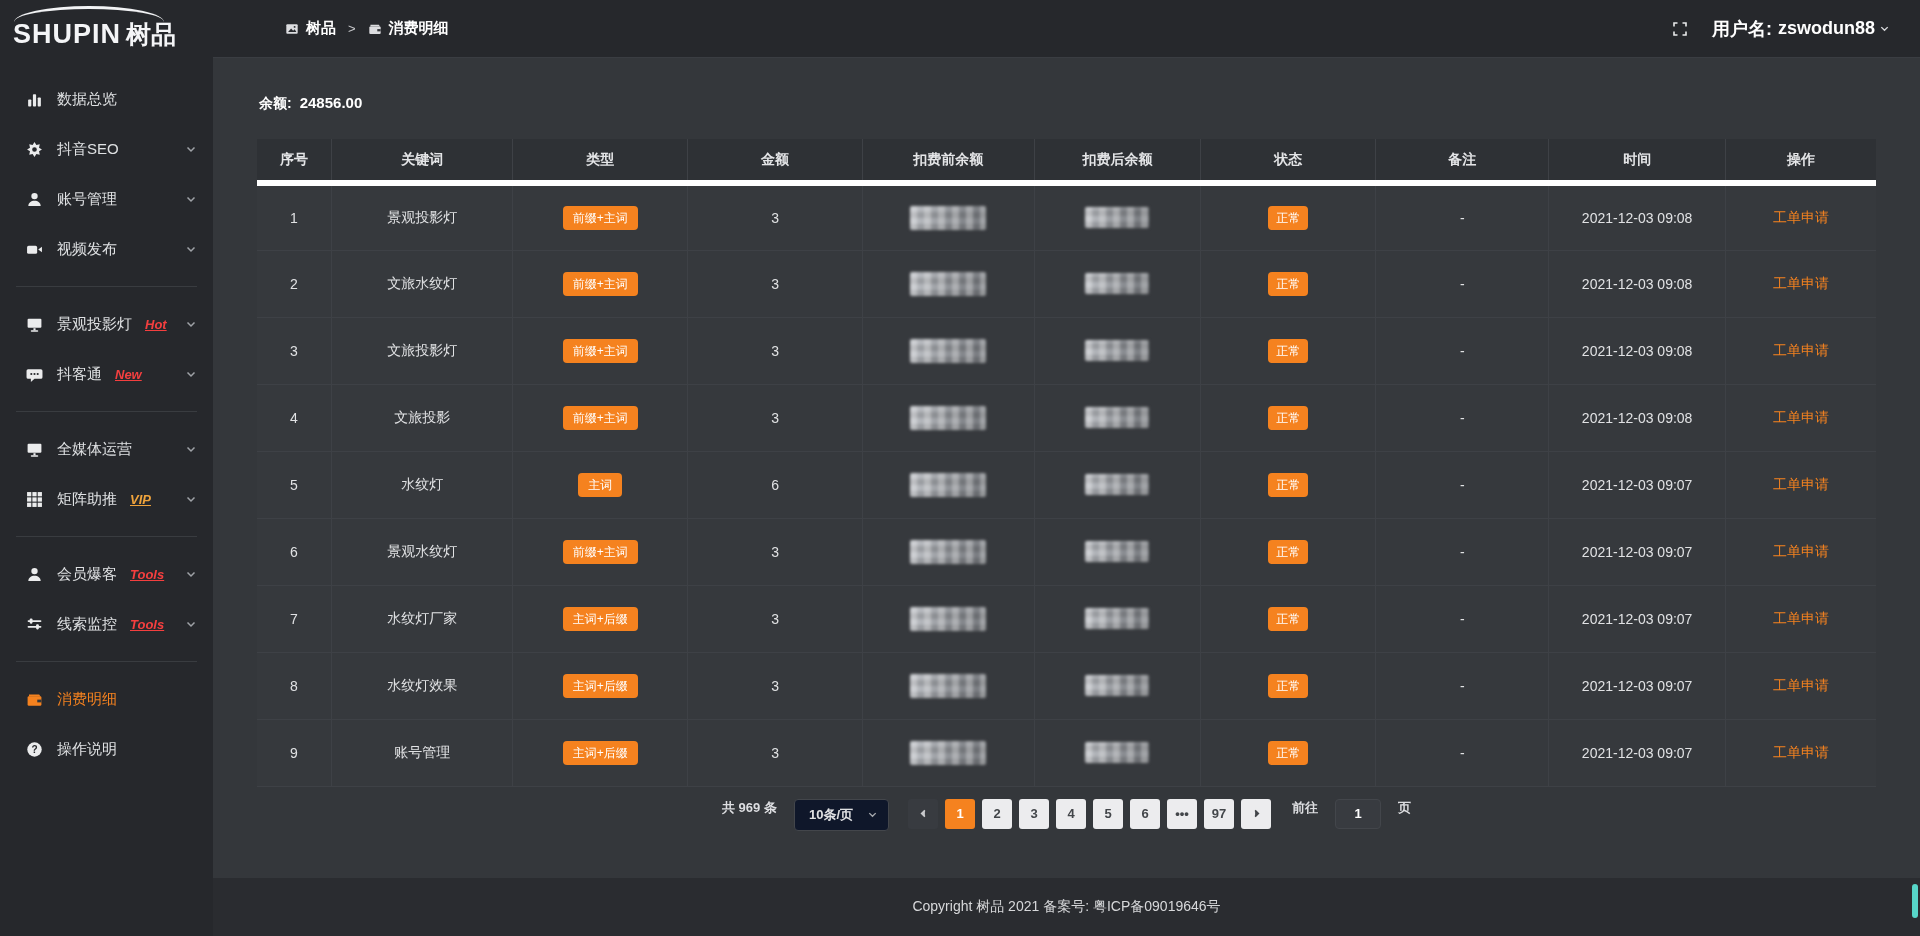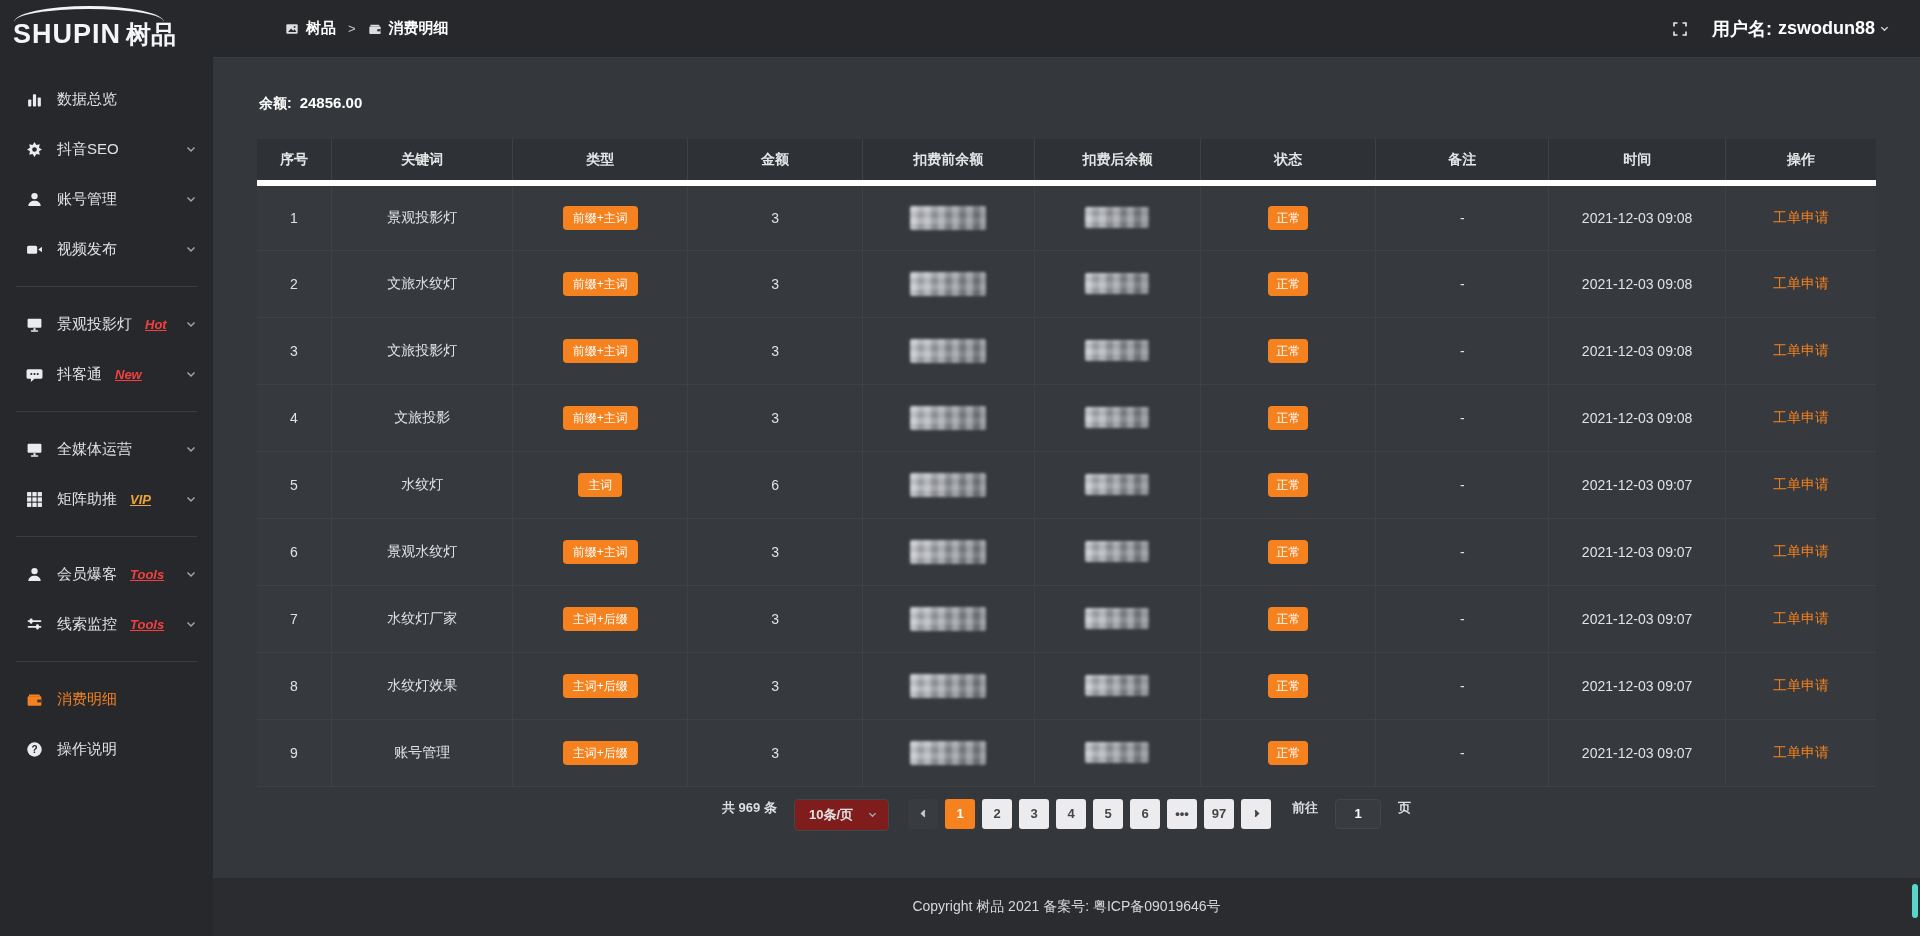--- a/index.html
+++ b/index.html
@@ -60,21 +60,21 @@
     background:
       repeating-linear-gradient(90deg, rgba(255,255,255,.30) 0 7px, rgba(255,255,255,0) 7px 14px),
       repeating-linear-gradient(0deg, rgba(0,0,0,.14) 0 6px, rgba(0,0,0,0) 6px 12px),
       linear-gradient(100deg,#b9bcc1 10%,#8d9095 55%,#797c81 90%); }
   .blur-sm { width:64px; height:21px; }
 
   
   .pager { display:flex; align-items:flex-start; justify-content:center; gap:7px;
     margin-top:12px; font-size:13px; color:#dddee1; }
   .total { margin-right:10px; font-weight:bold; }
-  .psize { display:flex; align-items:center; gap:14px; background:#7f1d1d; border:1px solid #43464b;
+  .psize { display:flex; align-items:center; gap:14px; background:#0f172a; border:1px solid #43464b;
     border-radius:4px; height:32px; padding:0 10px 0 14px; cursor:pointer; color:#e0e1e3;
     font-weight:bold; margin-right:12px; }
   .psize .chev { width:11px; height:11px; display:inline-flex; color:#a7aaae; }
   .pg { min-width:30px; height:30px; border:none; border-radius:3px; background:#ececee; color:#43464a;
     font:bold 13px "Liberation Sans","DejaVu Sans",sans-serif; cursor:pointer;
     display:flex; align-items:center; justify-content:center; padding:0 6px; }
   .pg.dark { background:#383b40; color:#c9cacd; }
   .pg.active { background:#f5821f; color:#fff; }
   .pg .ic { width:11px; height:11px; display:inline-flex; }
   .goto-label { margin-left:14px; font-weight:bold; }

